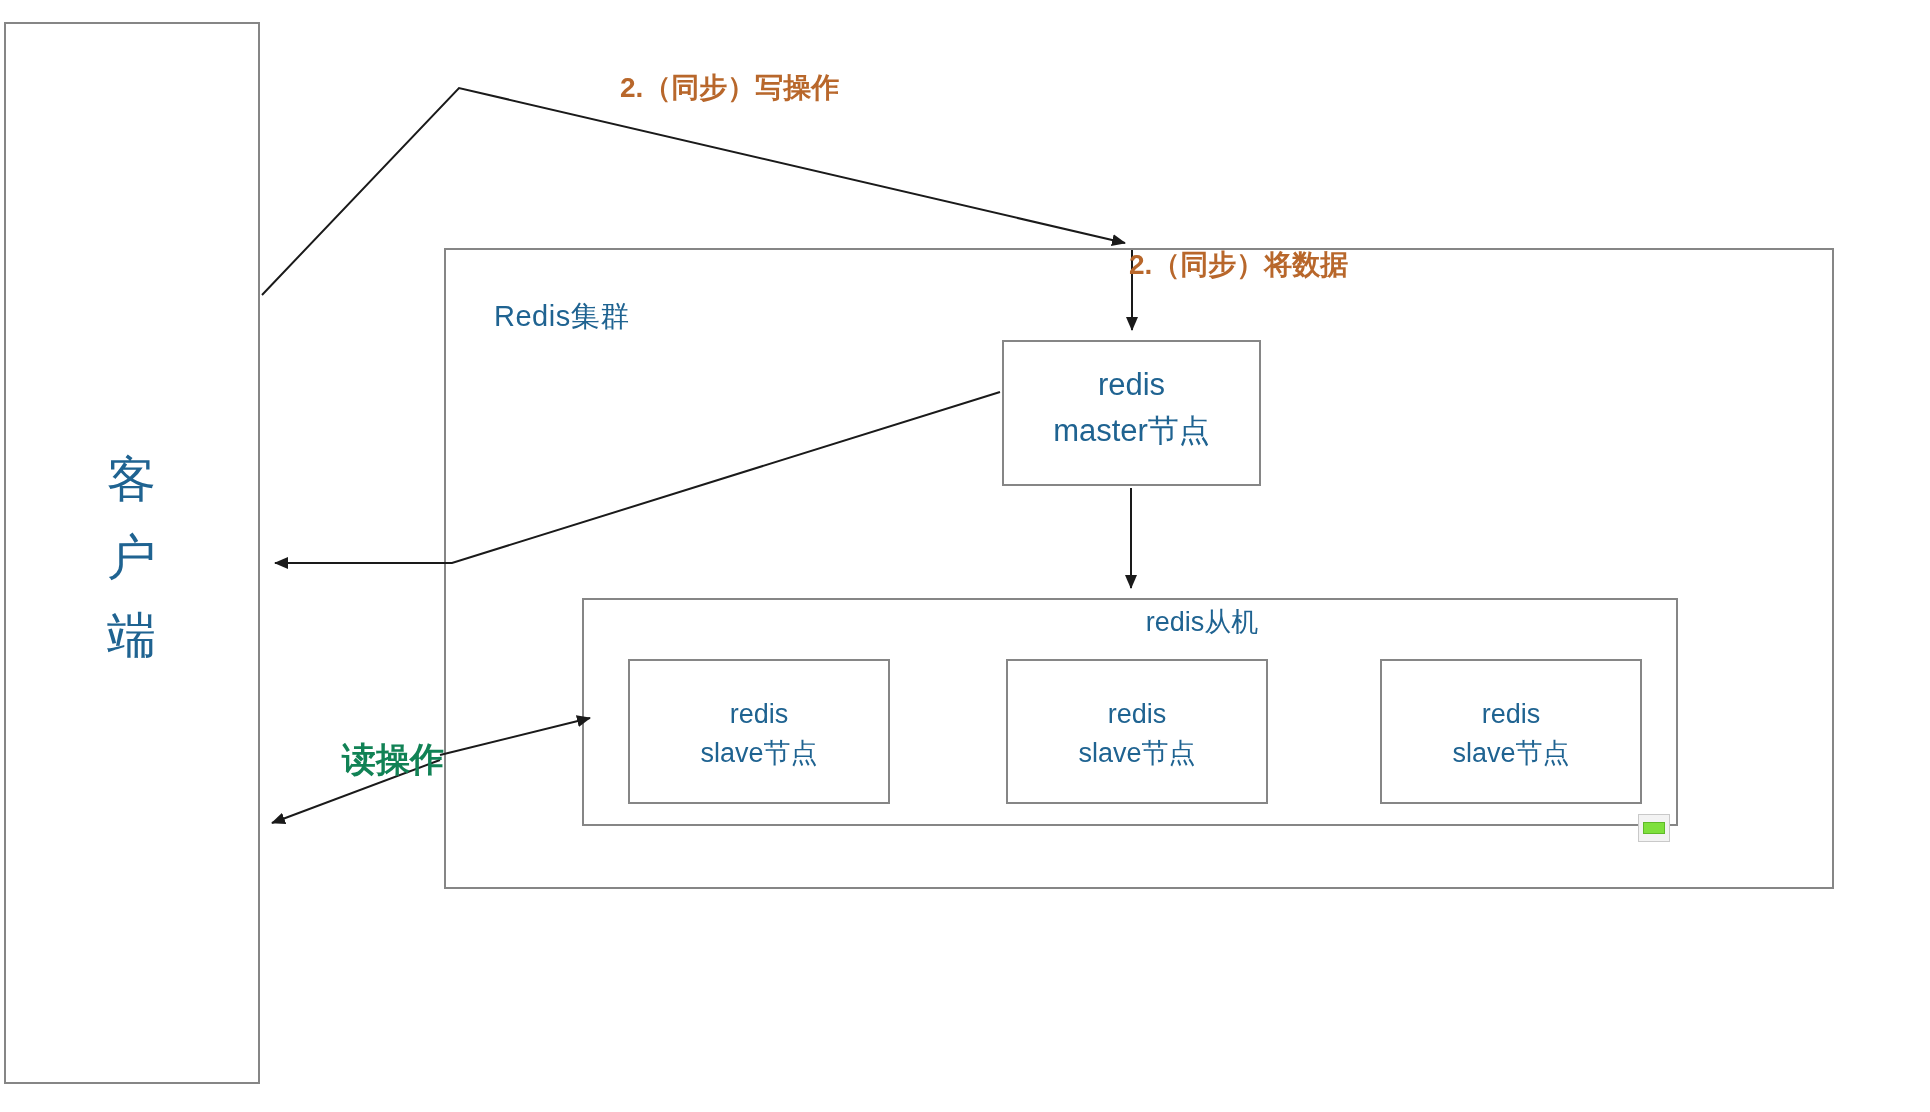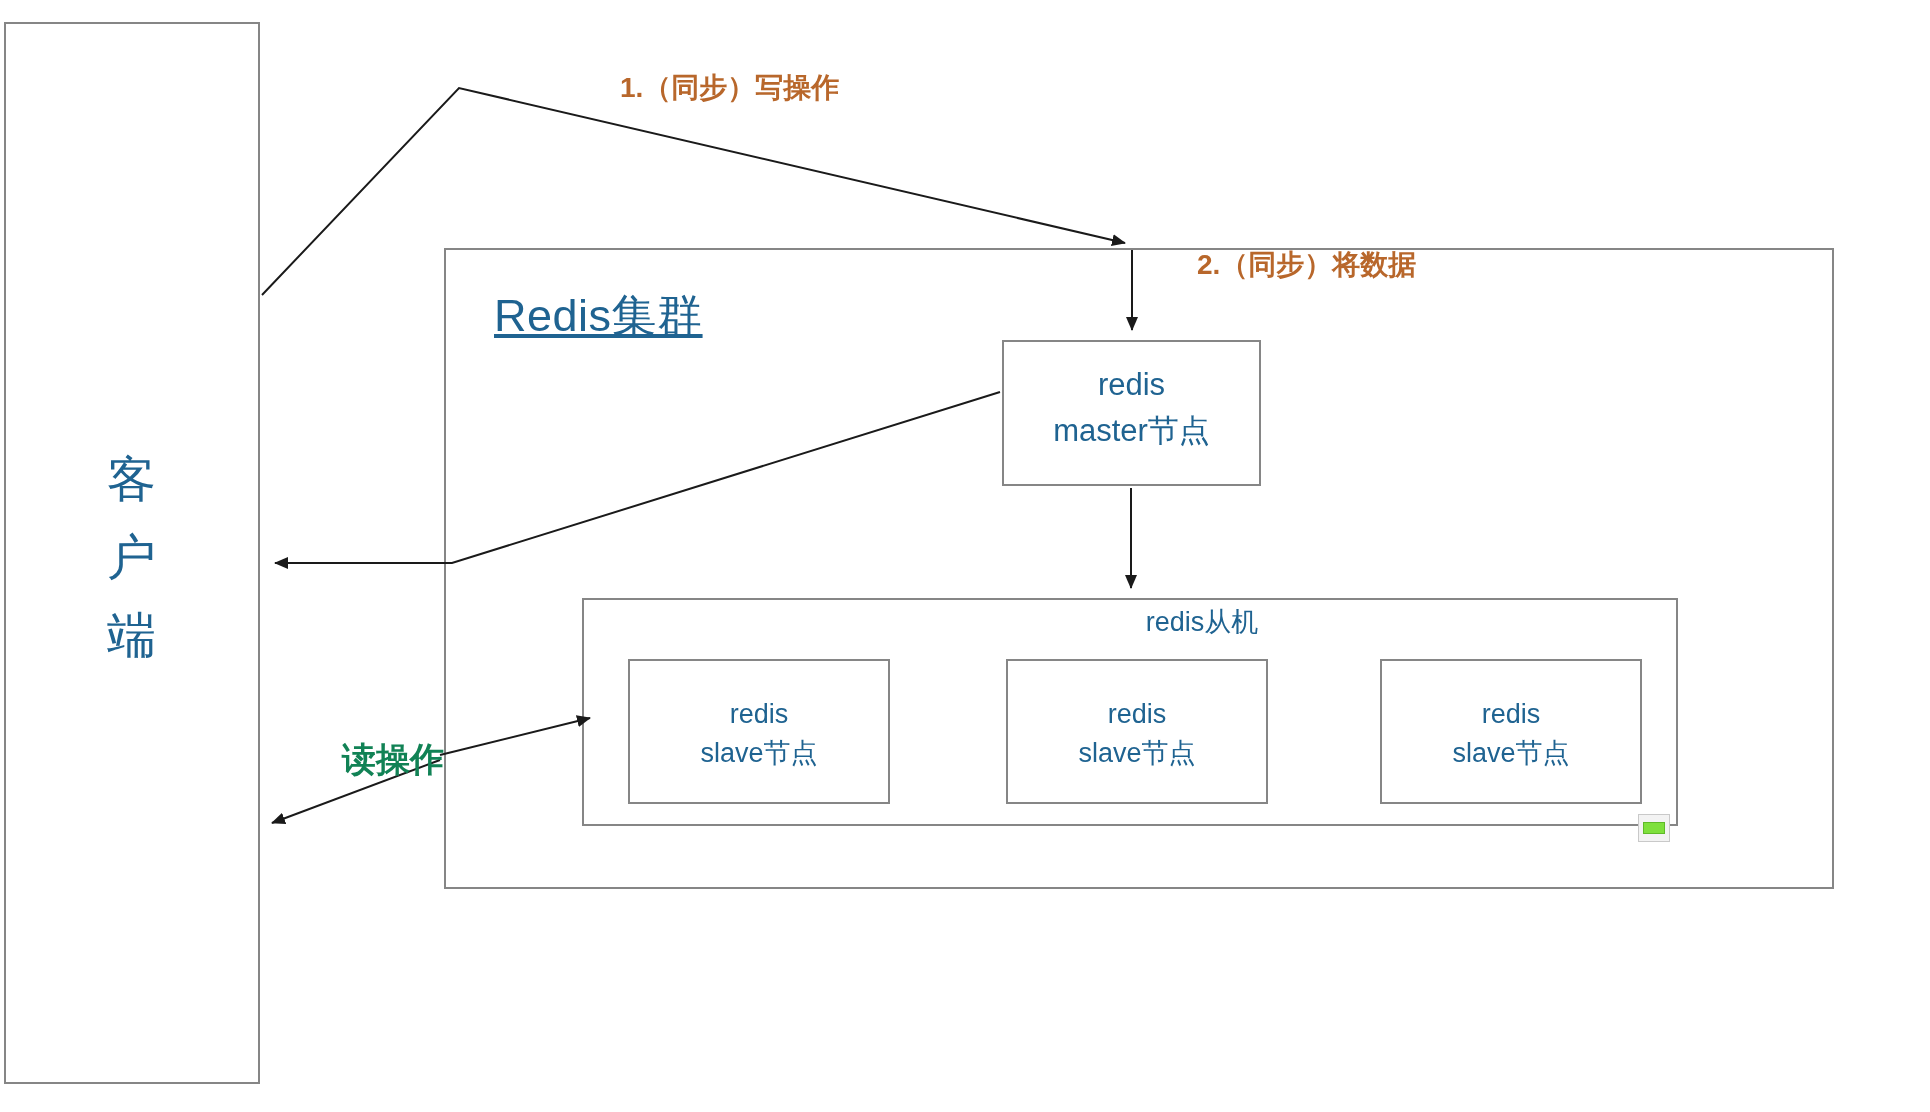--- a/index.html
+++ b/index.html
@@ -52,24 +52,23 @@
     left: 444px;
     top: 248px;
     width: 1390px;
     height: 641px;
   }
   .cluster-title {
     position: absolute;
     left: 494px;
     top: 288px;
     color: #1F6391;
-    font-size: 45px;
+    font-size: 29px;
     line-height: 56px;
     letter-spacing: 0.5px;
-    text-decoration: underline;
   }
 
   .master-box {
     left: 1002px;
     top: 340px;
     width: 259px;
     height: 146px;
   }
   .master-text {
     position: absolute;
@@ -127,21 +126,21 @@
     position: absolute;
     color: #B8672B;
     font-size: 28px;
     line-height: 40px;
     font-weight: 700;
     white-space: nowrap;
   }
   .step-label span { display: block; }
 
   .step1 { left: 620px; top: 68px; }
-  .step2 { left: 1197px; top: 245px; }
+  .step2 { left: 1129px; top: 245px; }
   .step3 { left: 512px; top: 448px; text-align: center; }
   .step4 { left: 1178px; top: 518px; }
 
   .read-label {
     position: absolute;
     left: 342px;
     top: 742px;
     color: #118255;
     font-size: 34px;
     line-height: 34px;
@@ -235,21 +234,21 @@
       <path d="M 1131,488 L 1131,588" fill="none" stroke="#1a1a1a" stroke-width="2" marker-end="url(#ah)"></path>
     </g>
 
     <g>
       <path d="M 440,755 L 590,718" fill="none" stroke="#1a1a1a" stroke-width="2" marker-end="url(#ah)"></path>
       <path d="M 440,760 L 272,823" fill="none" stroke="#1a1a1a" stroke-width="2" marker-end="url(#ah)"></path>
     </g>
   </svg>
 
   <div class="step-label step1">
-    <span>1.（同步）写操作</span>
+    <span>2.（同步）写操作</span>
   </div>
 
   <div class="step-label step2">
     <span>2.（同步）将数据</span>
   </div>
 
 
 
   <div class="read-label">读操作</div>
 

